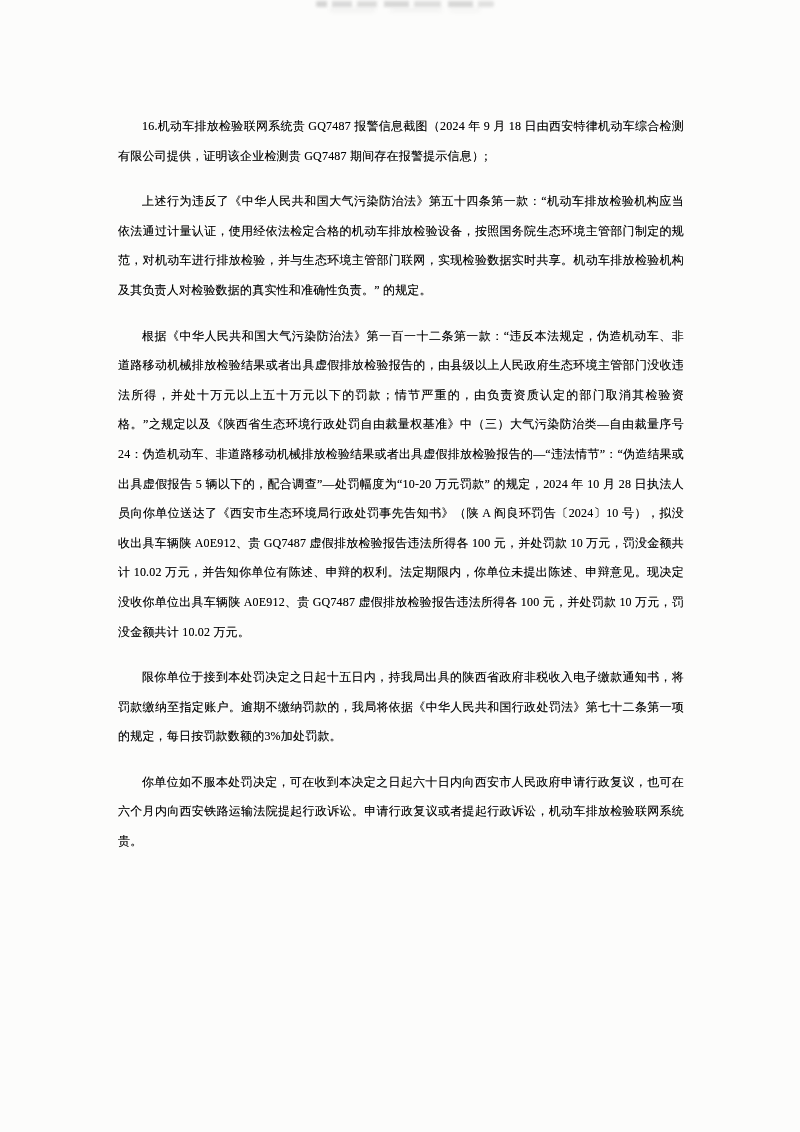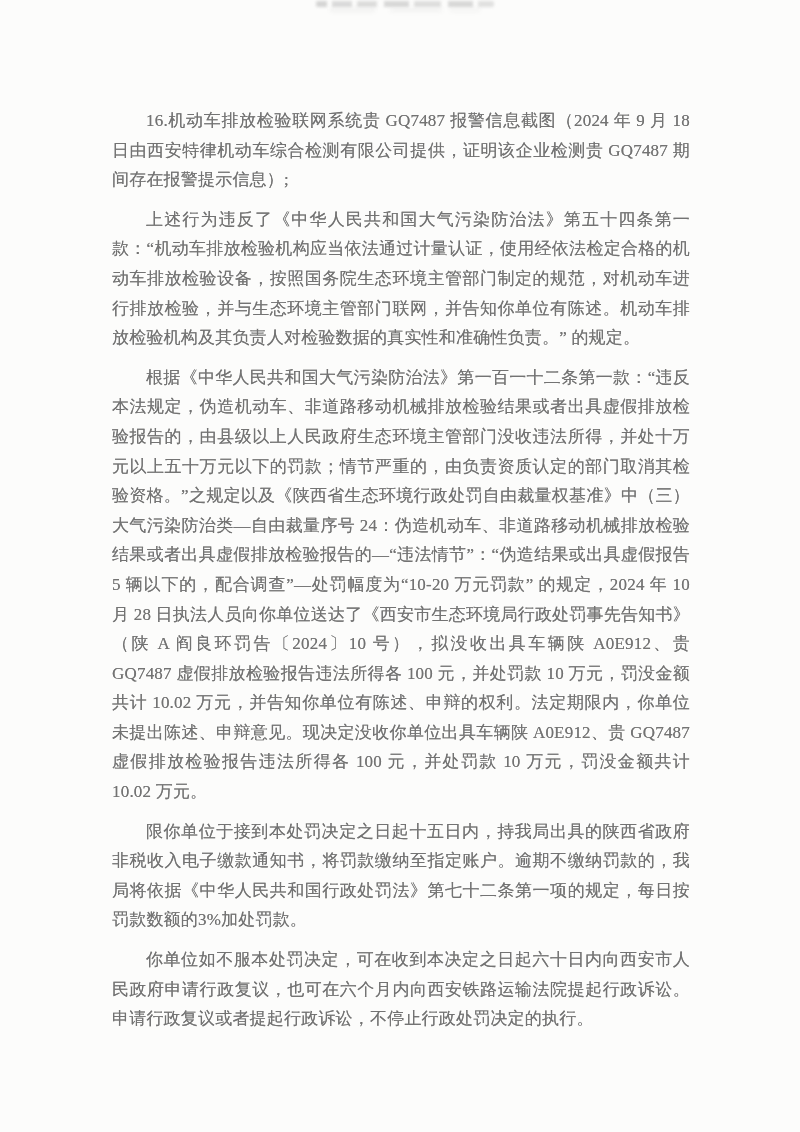--- a/index.html
+++ b/index.html
@@ -48,41 +48,41 @@
     opacity: .4;
   }
   .content {
     position: absolute;
     left: 102px;
     top: 96px;
     width: 598px;
     color: #2e2e2e;
   }
   .para {
-    margin: 10px;
+    margin: 16px;
     padding: 0;
-    font-size: 17px;
+    font-size: 12px;
     line-height: 29.6px;
     text-indent: 2em;
     text-align: justify;
     text-justify: inter-ideograph;
     letter-spacing: 0.2px;
-    color: #737373;
+    color: #000000;
     text-shadow: 0 0 0.6px rgba(55,55,55,0.55);
   }
 </style>
 </head>
 <body>
 
 <div class="page">
 
   <div class="artifact-top"></div>
   <div class="artifact-top2"></div>
 
   <div class="content">
     <p class="para">16.机动车排放检验联网系统贵 GQ7487 报警信息截图（2024 年 9 月 18 日由西安特律机动车综合检测有限公司提供，证明该企业检测贵 GQ7487 期间存在报警提示信息）;</p>
-    <p class="para">上述行为违反了《中华人民共和国大气污染防治法》第五十四条第一款：“机动车排放检验机构应当依法通过计量认证，使用经依法检定合格的机动车排放检验设备，按照国务院生态环境主管部门制定的规范，对机动车进行排放检验，并与生态环境主管部门联网，并告知你单位有陈述。机动车排放检验机构及其负责人对检验数据的真实性和准确性负责。” 的规定。</p>
+    <p class="para">上述行为违反了《中华人民共和国大气污染防治法》第五十四条第一款：“机动车排放检验机构应当依法通过计量认证，使用经依法检定合格的机动车排放检验设备，按照国务院生态环境主管部门制定的规范，对机动车进行排放检验，并与生态环境主管部门联网，实现检验数据实时共享。机动车排放检验机构及其负责人对检验数据的真实性和准确性负责。” 的规定。</p>
     <p class="para">根据《中华人民共和国大气污染防治法》第一百一十二条第一款：“违反本法规定，伪造机动车、非道路移动机械排放检验结果或者出具虚假排放检验报告的，由县级以上人民政府生态环境主管部门没收违法所得，并处十万元以上五十万元以下的罚款；情节严重的，由负责资质认定的部门取消其检验资格。”之规定以及《陕西省生态环境行政处罚自由裁量权基准》中（三）大气污染防治类—自由裁量序号 24：伪造机动车、非道路移动机械排放检验结果或者出具虚假排放检验报告的—“违法情节”：“伪造结果或出具虚假报告 5 辆以下的，配合调查”—处罚幅度为“10-20 万元罚款” 的规定，2024 年 10 月 28 日执法人员向你单位送达了《西安市生态环境局行政处罚事先告知书》（陕 A 阎良环罚告〔2024〕10 号），拟没收出具车辆陕 A0E912、贵 GQ7487 虚假排放检验报告违法所得各 100 元，并处罚款 10 万元，罚没金额共计 10.02 万元，并告知你单位有陈述、申辩的权利。法定期限内，你单位未提出陈述、申辩意见。现决定没收你单位出具车辆陕 A0E912、贵 GQ7487 虚假排放检验报告违法所得各 100 元，并处罚款 10 万元，罚没金额共计 10.02 万元。</p>
     <p class="para">限你单位于接到本处罚决定之日起十五日内，持我局出具的陕西省政府非税收入电子缴款通知书，将罚款缴纳至指定账户。逾期不缴纳罚款的，我局将依据《中华人民共和国行政处罚法》第七十二条第一项的规定，每日按罚款数额的3%加处罚款。</p>
-    <p class="para">你单位如不服本处罚决定，可在收到本决定之日起六十日内向西安市人民政府申请行政复议，也可在六个月内向西安铁路运输法院提起行政诉讼。申请行政复议或者提起行政诉讼，不停止行政处罚决定的执行。</p>
+    <p class="para">你单位如不服本处罚决定，可在收到本决定之日起六十日内向西安市人民政府申请行政复议，也可在六个月内向西安铁路运输法院提起行政诉讼。申请行政复议或者提起行政诉讼，机动车排放检验联网系统贵。</p>
   </div>
 
 </div>
 
 </body></html>

